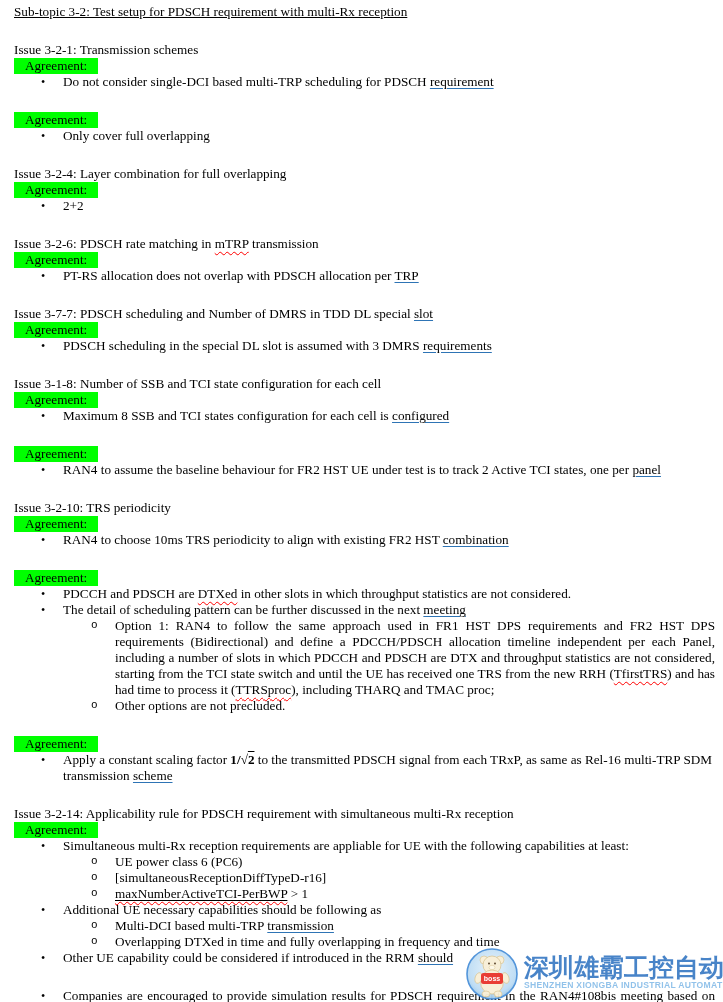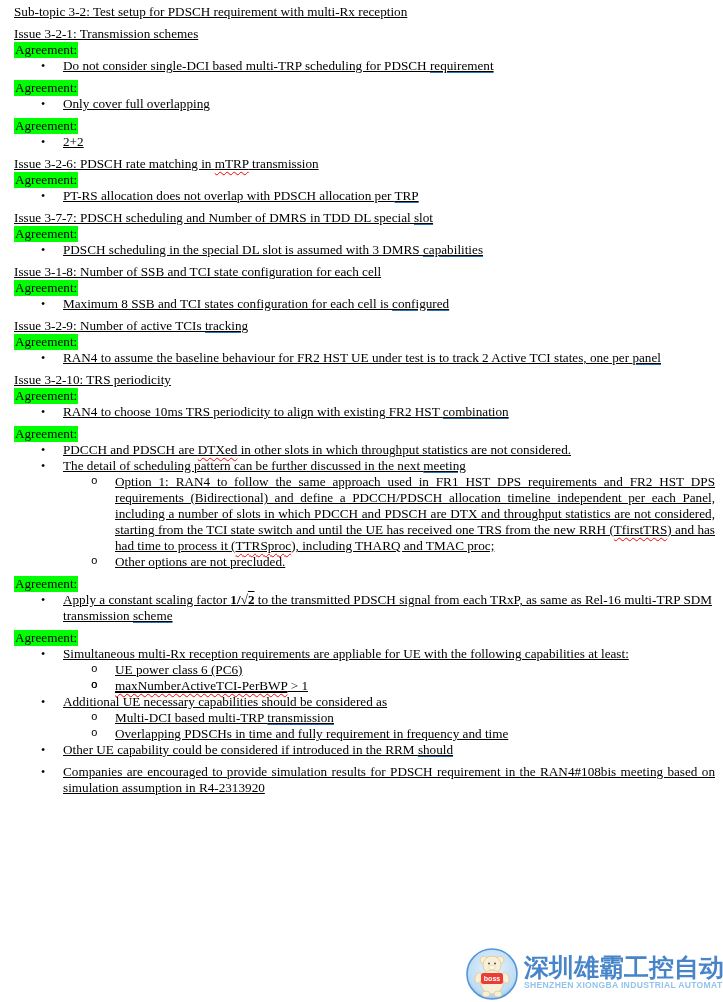--- a/index.html
+++ b/index.html
@@ -5,24 +5,24 @@
   html,body{margin:0;padding:0;}
   body{
     width:723px;height:1002px;
     background:#ffffff;
     font-family:"Liberation Serif","DejaVu Serif",serif;
     font-size:13.2px;line-height:16px;color:#000;
     position:relative;overflow:hidden;
   }
   .doc{padding:4px 8px 0 14px;}
   .title{text-decoration-line:underline;text-decoration-color:#000;white-space:pre-wrap;font-family:Liberation Serif, serif;}
-  .section{margin-top:6px;text-decoration:underline;}
+  .section{margin-top:22px;}
   .sec-heading{white-space:pre-wrap;}
   .agreement{
-    display:inline-block;background:#00ff00;color:#000;padding:0 1px;
+    display:inline-block;background:#00ff00;color:#000;padding:0 11px;
   }
   .li1{position:relative;padding-left:49px;}
   .li2{position:relative;padding-left:101px;}
   .mk1{position:absolute;left:27px;top:0;font-size:12px;}
   .mk2{position:absolute;left:77px;top:-1px;font-family:"Liberation Mono","DejaVu Sans Mono",monospace;font-size:11px;}
   .just{text-align:justify;}
   .lnk{text-decoration-line:underline;text-decoration-color:#2e74b5;text-decoration-thickness:1px;text-underline-offset:2px;}
   .sq{text-decoration-line:underline;text-decoration-style:wavy;text-decoration-color:#ff0000;text-decoration-thickness:1px;text-underline-offset:2.5px;}
   .ulk{text-decoration-line:underline;text-decoration-style:solid;text-decoration-color:#000;text-decoration-thickness:1px;text-underline-offset:1.5px;}
   .mth{font-weight:bold;}
@@ -53,68 +53,69 @@
       <div class="section">
         <div class="sec-heading"><span>Issue 3-2-1: Transmission schemes</span></div>
         <div><span class="agreement">Agreement:</span></div>
         <div class="li1"><span class="mk1">•</span><span>Do not consider single-DCI based multi-TRP scheduling for PDSCH </span><span class="lnk">requirement</span></div>
       </div>
       <div class="section">
         <div><span class="agreement">Agreement:</span></div>
         <div class="li1"><span class="mk1">•</span><span>Only cover full overlapping</span></div>
       </div>
       <div class="section">
+        <div class="sec-heading"><span>Issue 3-2-4: Layer combination for full overlapping</span></div>
         <div><span class="agreement">Agreement:</span></div>
         <div class="li1"><span class="mk1">•</span><span>2+2</span></div>
       </div>
       <div class="section">
         <div class="sec-heading"><span>Issue 3-2-6: PDSCH rate matching in </span><span class="sq">mTRP</span><span> transmission</span></div>
         <div><span class="agreement">Agreement:</span></div>
         <div class="li1"><span class="mk1">•</span><span>PT-RS allocation does not overlap with PDSCH allocation per </span><span class="lnk">TRP</span></div>
       </div>
       <div class="section">
         <div class="sec-heading"><span>Issue 3-7-7: PDSCH scheduling and Number of DMRS in TDD DL special </span><span class="lnk">slot</span></div>
         <div><span class="agreement">Agreement:</span></div>
-        <div class="li1"><span class="mk1">•</span><span>PDSCH scheduling in the special DL slot is assumed with 3 DMRS </span><span class="lnk">capabilities</span></div>
+        <div class="li1"><span class="mk1">•</span><span>PDSCH scheduling in the special DL slot is assumed with 3 DMRS </span><span class="lnk">requirements</span></div>
       </div>
       <div class="section">
         <div class="sec-heading"><span>Issue 3-1-8: Number of SSB and TCI state configuration for each cell</span></div>
         <div><span class="agreement">Agreement:</span></div>
         <div class="li1"><span class="mk1">•</span><span>Maximum 8 SSB and TCI states configuration for each cell is </span><span class="lnk">configured</span></div>
       </div>
       <div class="section">
-        <div class="sec-heading"><span>Issue 3-2-9: Number of active TCIs </span><span class="lnk">tracking</span></div>
         <div><span class="agreement">Agreement:</span></div>
         <div class="li1"><span class="mk1">•</span><span>RAN4 to assume the baseline behaviour for FR2 HST UE under test is to track 2 Active TCI states, one per </span><span class="lnk">panel</span></div>
       </div>
       <div class="section">
         <div class="sec-heading"><span>Issue 3-2-10: TRS periodicity</span></div>
         <div><span class="agreement">Agreement:</span></div>
         <div class="li1"><span class="mk1">•</span><span>RAN4 to choose 10ms TRS periodicity to align with existing FR2 HST </span><span class="lnk">combination</span></div>
       </div>
       <div class="section">
         <div><span class="agreement">Agreement:</span></div>
         <div class="li1"><span class="mk1">•</span><span>PDCCH and PDSCH are </span><span class="sq">DTXed</span><span> in other slots in which throughput statistics are not considered.</span></div>
         <div class="li1"><span class="mk1">•</span><span>The detail of scheduling pattern can be further discussed in the next </span><span class="lnk">meeting</span></div>
         <div class="li2 just"><span class="mk2">o</span><span>Option 1: RAN4 to follow the same approach used in FR1 HST DPS requirements and FR2 HST DPS requirements (Bidirectional) and define a PDCCH/PDSCH allocation timeline independent per each Panel, including a number of slots in which PDCCH and PDSCH are DTX and throughput statistics are not considered, starting from the TCI state switch and until the UE has received one TRS from the new RRH (</span><span class="sq">TfirstTRS</span><span>) and has had time to process it (</span><span class="sq">TTRSproc</span><span>), including THARQ and TMAC proc;</span></div>
         <div class="li2"><span class="mk2">o</span><span>Other options are not precluded.</span></div>
       </div>
       <div class="section">
         <div><span class="agreement">Agreement:</span></div>
         <div class="li1"><span class="mk1">•</span><span>Apply a constant scaling factor </span><span class="mth">1/</span><span class="mth">√</span><span class="mth ovr">2</span><span> to the transmitted PDSCH signal from each TRxP, as same as Rel-16 multi-TRP SDM transmission </span><span class="lnk">scheme</span></div>
       </div>
       <div class="section">
+        <div class="sec-heading"><span>Issue 3-2-14: Applicability rule for PDSCH requirement with simultaneous multi-Rx reception</span></div>
         <div><span class="agreement">Agreement:</span></div>
         <div class="li1"><span class="mk1">•</span><span>Simultaneous multi-Rx reception requirements are appliable for UE with the following capabilities at least:</span></div>
         <div class="li2"><span class="mk2">o</span><span>UE power class 6 (PC6)</span></div>
-        <div class="li2"><span class="mk2">o</span></div>
+        <div class="li2"><span class="mk2">o</span><span>[simultaneousReceptionDiffTypeD-r16]</span></div>
         <div class="li2"><span class="mk2">o</span><span class="sq"><span class="ulk">maxNumberActiveTCI-PerBWP</span></span><span> &gt; 1</span></div>
-        <div class="li1"><span class="mk1">•</span><span>Additional UE necessary capabilities should be considered as</span></div>
+        <div class="li1"><span class="mk1">•</span><span>Additional UE necessary capabilities should be following as</span></div>
         <div class="li2"><span class="mk2">o</span><span>Multi-DCI based multi-TRP </span><span class="lnk">transmission</span></div>
-        <div class="li2"><span class="mk2">o</span><span>Overlapping PDSCHs in time and fully requirement in frequency and time</span></div>
+        <div class="li2"><span class="mk2">o</span><span>Overlapping DTXed in time and fully overlapping in frequency and time</span></div>
         <div class="li1"><span class="mk1">•</span><span>Other UE capability could be considered if introduced in the RRM </span><span class="lnk">should</span></div>
       </div>
       <div class="section">
         <div class="li1 just"><span class="mk1">•</span><span>Companies are encouraged to provide simulation results for PDSCH requirement in the RAN4#108bis meeting based on simulation assumption in R4-2313920</span></div>
       </div>
     </div>
 </div>
 
 <div class="watermark">
   <svg class="wm-badge" viewBox="0 0 52 52">

